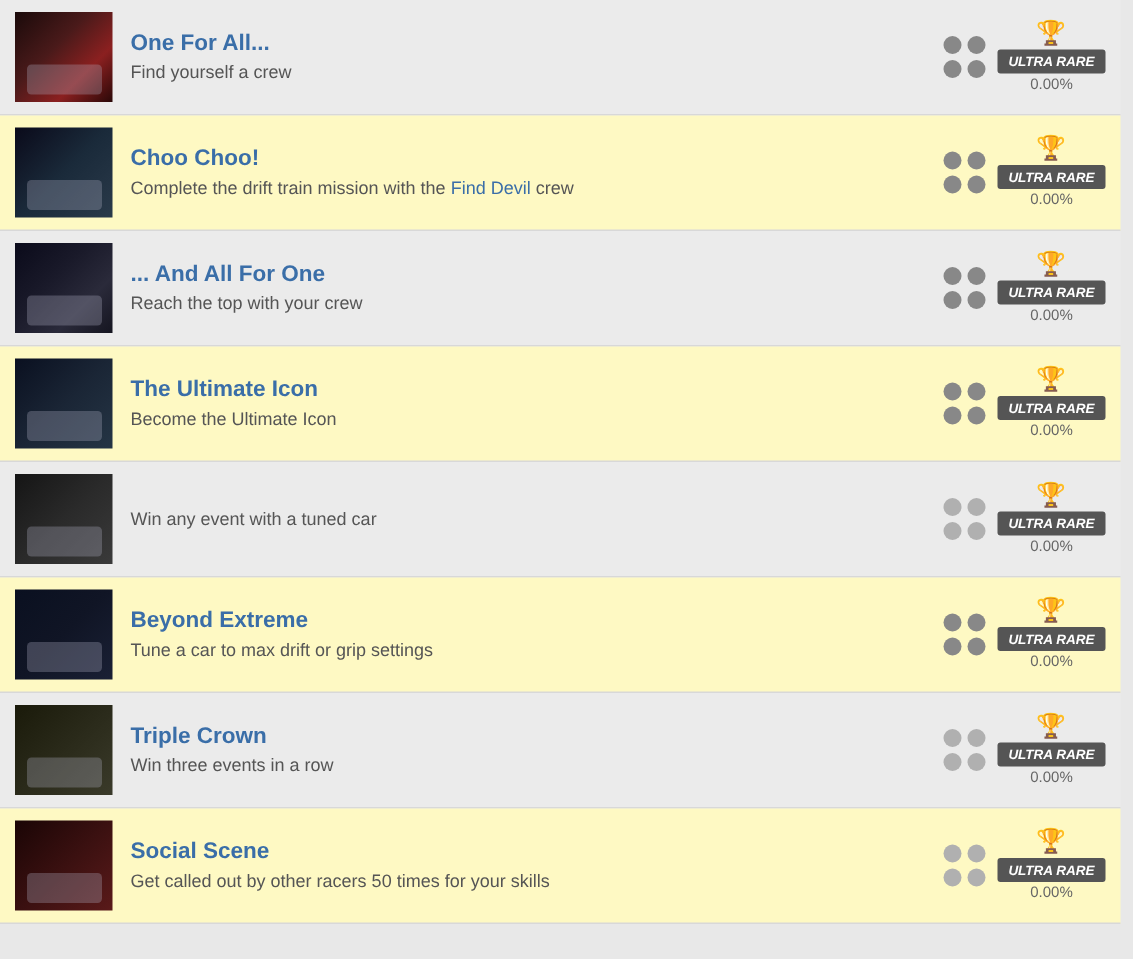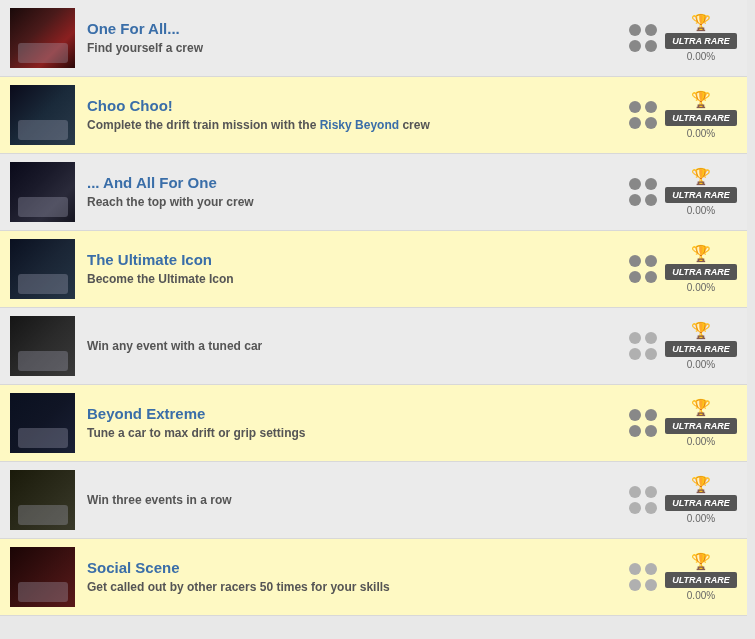--- a/index.html
+++ b/index.html
@@ -66,21 +66,20 @@
       font-size: 15px;
       font-weight: bold;
       color: #3a6ea8;
       margin-bottom: 3px;
     }
 
     .achievement-desc {
       font-size: 12px;
       color: #555;
       line-height: 1.4;
-      font-weight: bold;
     }
 
     .achievement-desc .highlight {
       color: #3a6ea8;
     }
 
     .achievement-right {
       display: flex;
       align-items: center;
       gap: 8px;
@@ -168,21 +167,21 @@
           <div class="rarity-percent">0.00%</div>
         </div>
       </div>
     </div>
     <div class="achievement-item">
       <div class="achievement-thumb thumb-1">
         <div class="thumb-car"></div>
       </div>
       <div class="achievement-info">
         <div class="achievement-title">Choo Choo!</div>
-        <div class="achievement-desc">Complete the drift train mission with the <span class="highlight">Risky Beyond</span> crew</div>
+        <div class="achievement-desc">Complete the drift train mission with the <span class="highlight">Find Devil</span> crew</div>
       </div>
       <div class="achievement-right">
         <div class="dots-grid">
           <div class="dot active"></div>
           <div class="dot active"></div>
           <div class="dot active"></div>
           <div class="dot active"></div>
         </div>
         <div class="rarity-badge-container">
           <div class="trophy-icon">🏆</div>
@@ -276,20 +275,21 @@
           <div class="rarity-badge">ULTRA RARE</div>
           <div class="rarity-percent">0.00%</div>
         </div>
       </div>
     </div>
     <div class="achievement-item">
       <div class="achievement-thumb thumb-6">
         <div class="thumb-car"></div>
       </div>
       <div class="achievement-info">
+        <div class="achievement-title">Triple Crown</div>
         <div class="achievement-desc">Win three events in a row</div>
       </div>
       <div class="achievement-right">
         <div class="dots-grid">
           <div class="dot"></div>
           <div class="dot"></div>
           <div class="dot"></div>
           <div class="dot"></div>
         </div>
         <div class="rarity-badge-container">

